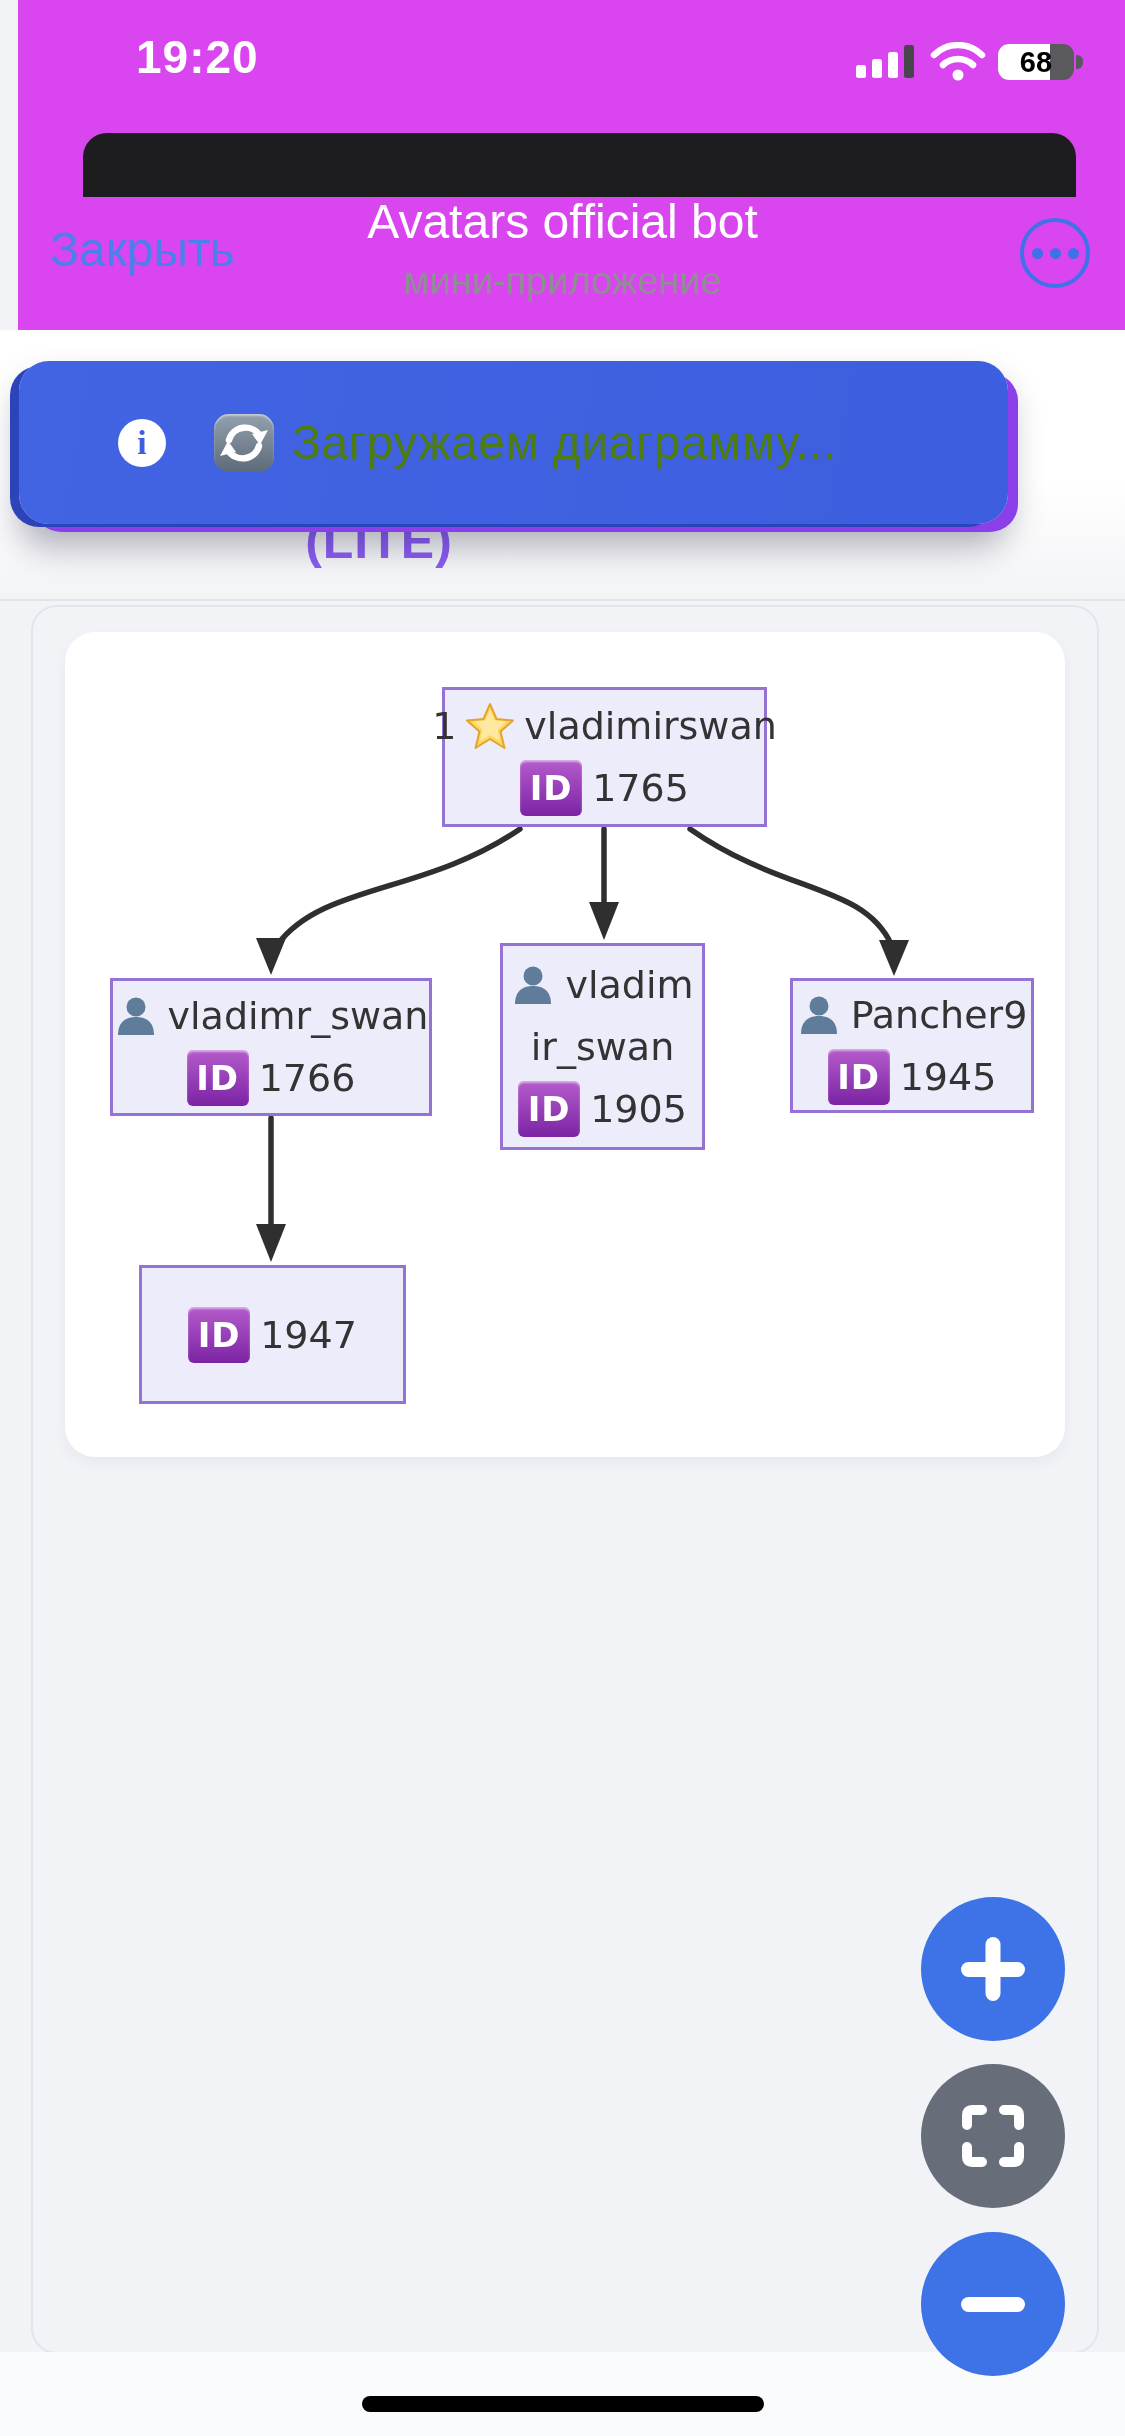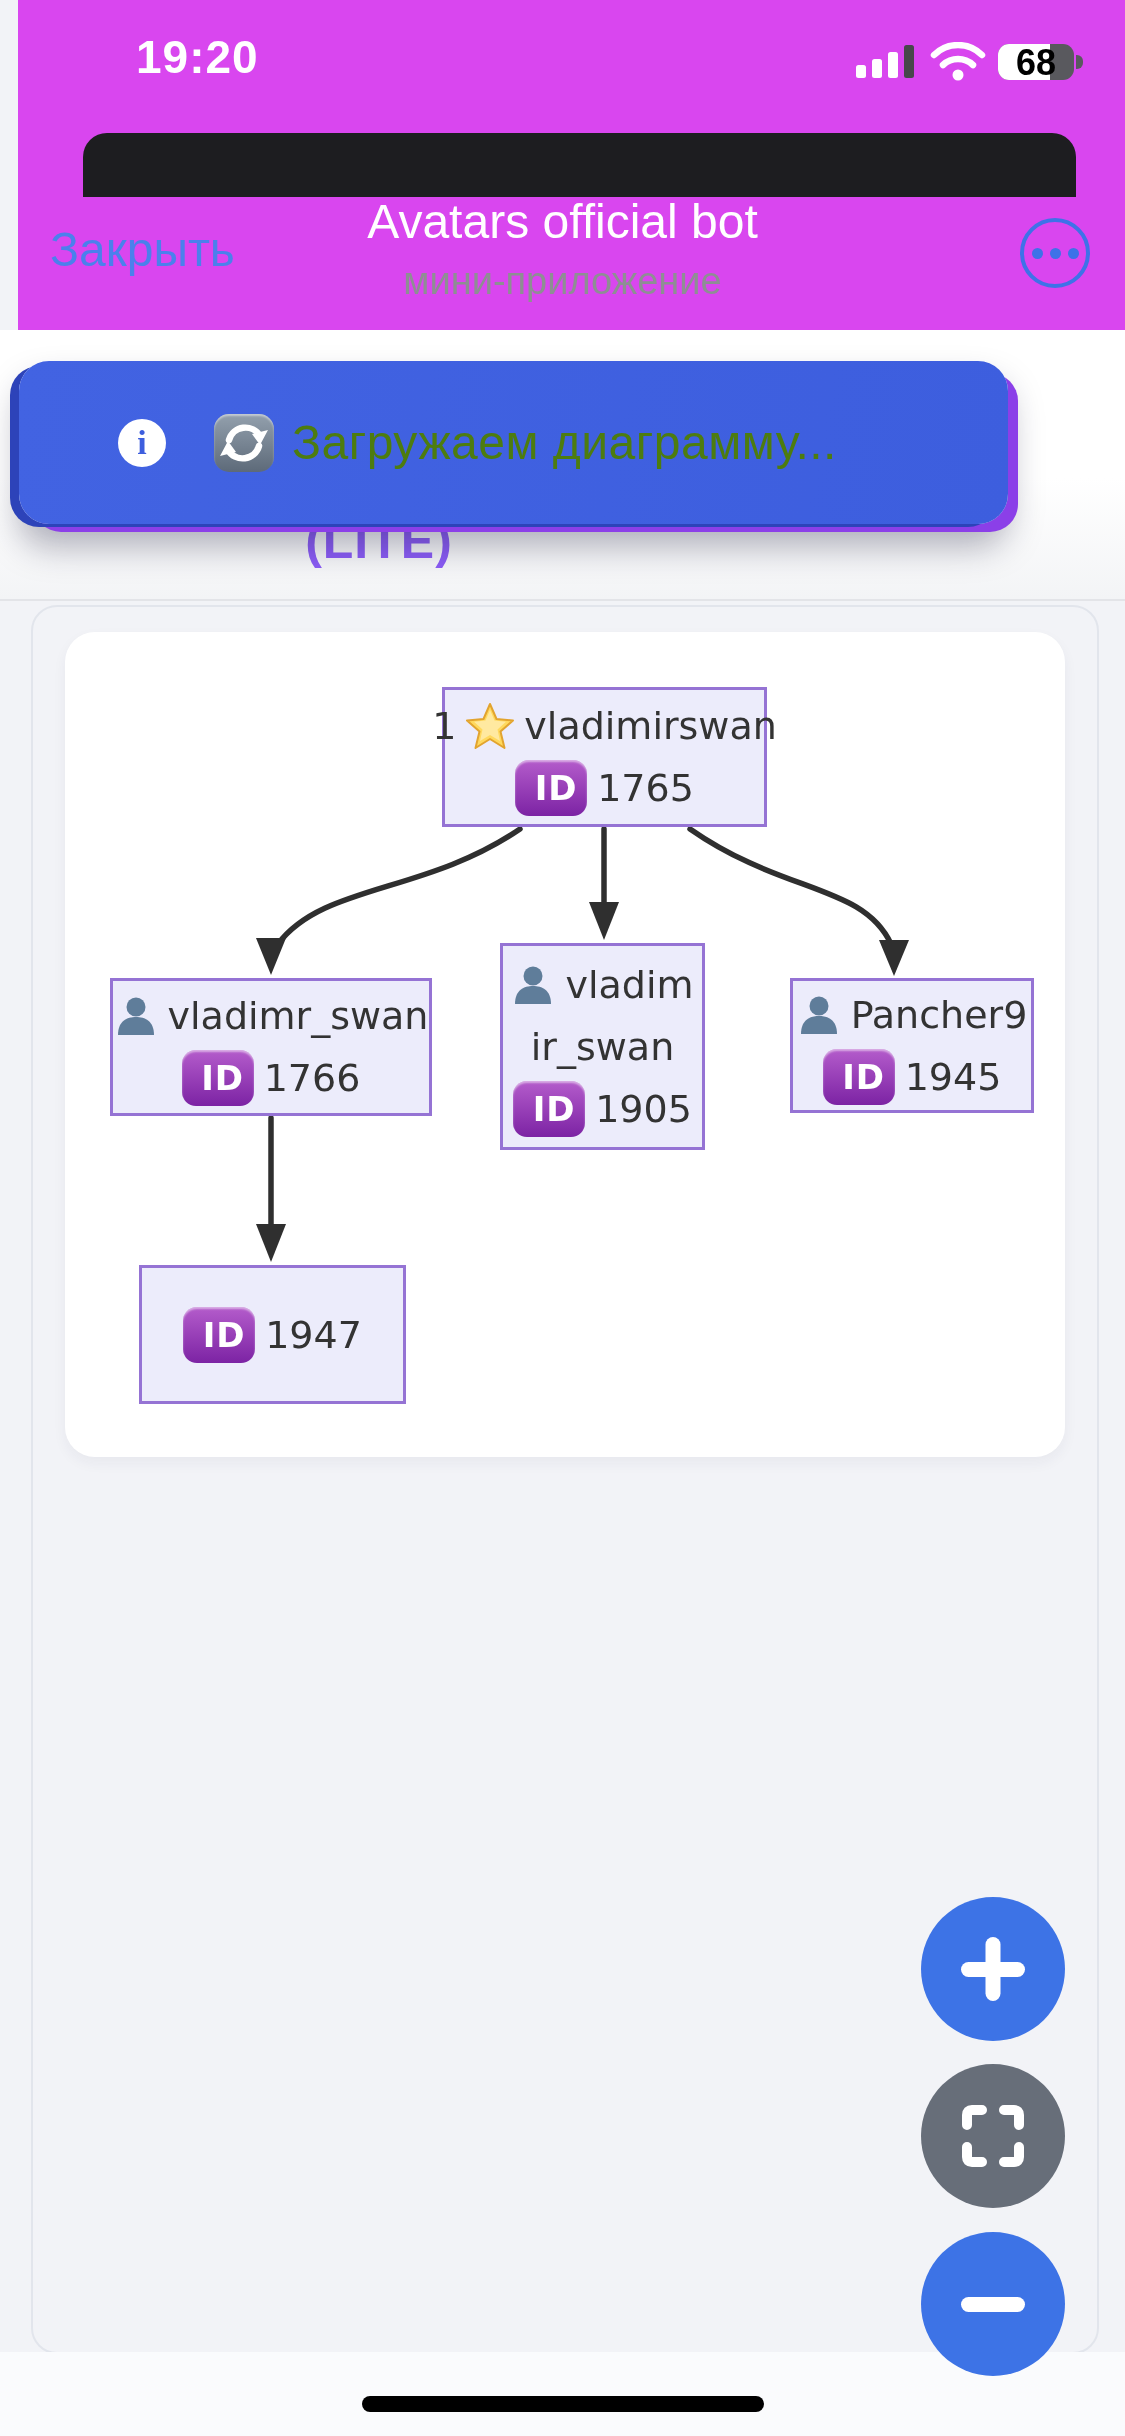--- a/index.html
+++ b/index.html
@@ -9,21 +9,21 @@
     -webkit-font-smoothing:antialiased;
   }
   
   .hdr{position:absolute;left:18px;top:0;width:1125px;height:330px;background:#d946ef;z-index:30;}
   .time{position:absolute;left:118px;top:30px;font-size:46px;font-weight:700;color:#fff;letter-spacing:1px;}
   .sig{position:absolute;left:838px;top:44px;}
   .wifi{position:absolute;left:912px;top:42px;}
   .batt{position:absolute;left:980px;top:44px;width:84px;height:36px;}
   .batt-body{position:absolute;left:0;top:0;width:76px;height:36px;border-radius:11px;background:#59595e;overflow:hidden;}
   .batt-fill{position:absolute;left:0;top:0;height:36px;background:#fff;}
-  .batt-num{position:absolute;left:0;top:0;width:76px;height:36px;line-height:37px;text-align:center;font-size:36px;font-weight:800;color:#000;}
+  .batt-num{position:absolute;left:0;top:0;width:76px;height:36px;line-height:37px;text-align:center;font-size:29px;font-weight:800;color:#000;}
   .batt-cap{position:absolute;left:78px;top:11px;width:7px;height:14px;border-radius:0 6px 6px 0;background:#59595e;}
   .grabber{position:absolute;left:65px;top:133px;width:993px;height:64px;border-radius:24px 24px 0 0;background:#1d1d20;}
   .close-btn{position:absolute;left:50px;top:222px;font-size:48px;color:#4b80ec;z-index:31;}
   .titlebox{position:absolute;left:0;top:196px;width:1125px;text-align:center;z-index:31;}
   .t-title{font-size:48px;font-weight:400;color:#fff;line-height:52px;}
   .t-sub{font-size:38px;color:#8e8e93;margin-top:12px;}
   .more-btn{position:absolute;left:1020px;top:218px;width:62px;height:62px;border:4.5px solid #3e72e8;border-radius:50%;z-index:31;display:flex;align-items:center;justify-content:center;gap:7px;}
   .more-btn i{width:11px;height:11px;border-radius:50%;background:#3e72e8;display:block;}
   
   .white-sec{position:absolute;left:0;top:330px;width:1125px;height:269px;background:linear-gradient(#ffffff 55%,#f3f4f6);border-bottom:2px solid #e3e4e8;z-index:10;}
@@ -44,23 +44,23 @@
   .dia-wrap{position:absolute;left:31px;top:605px;width:1064px;height:1745px;border:2px solid #e2e5ec;border-radius:26px;background:#f2f3f7;z-index:5;}
   .card{position:absolute;left:32px;top:25px;width:1000px;height:825px;background:#fff;border-radius:30px;box-shadow:0 6px 14px rgba(40,40,70,.05);}
   .edges{position:absolute;left:0;top:0;pointer-events:none;}
   .node{
     position:absolute;background:#ececfb;border:3px solid #9573d4;box-sizing:border-box;
     display:flex;flex-direction:column;align-items:center;justify-content:center;
     color:#333;font-size:38px;font-family:"DejaVu Sans",sans-serif;
   }
   .nrow{display:flex;align-items:center;gap:10px;line-height:62px;white-space:nowrap;}
   .idb{
-    display:inline-flex;align-items:center;justify-content:center;width:62px;height:56px;border-radius:14px;
+    display:inline-flex;align-items:center;justify-content:center;width:62px;height:56px;border-radius:6px;
     background:linear-gradient(#b45ccb,#7c23a4);color:#fff;font-weight:800;font-size:34px;
-    box-shadow:inset 0 2px 2px rgba(255,255,255,.5);letter-spacing:1px;padding-left:10px;
+    box-shadow:inset 0 2px 2px rgba(255,255,255,.5);letter-spacing:1px;
   }
   
   .fab{position:absolute;width:144px;height:144px;border-radius:50%;z-index:20;display:flex;align-items:center;justify-content:center;}
   .fab.blue{background:#3d73e6;}
   .fab.gray{background:#676e79;}
   
   .bottom-strip{position:absolute;left:0;top:2352px;width:1125px;height:84px;background:#fafbfd;z-index:6;}
   .home{position:absolute;left:362px;top:2396px;width:402px;height:16px;border-radius:9px;background:#000;z-index:50;}
 </style>
 </head>

